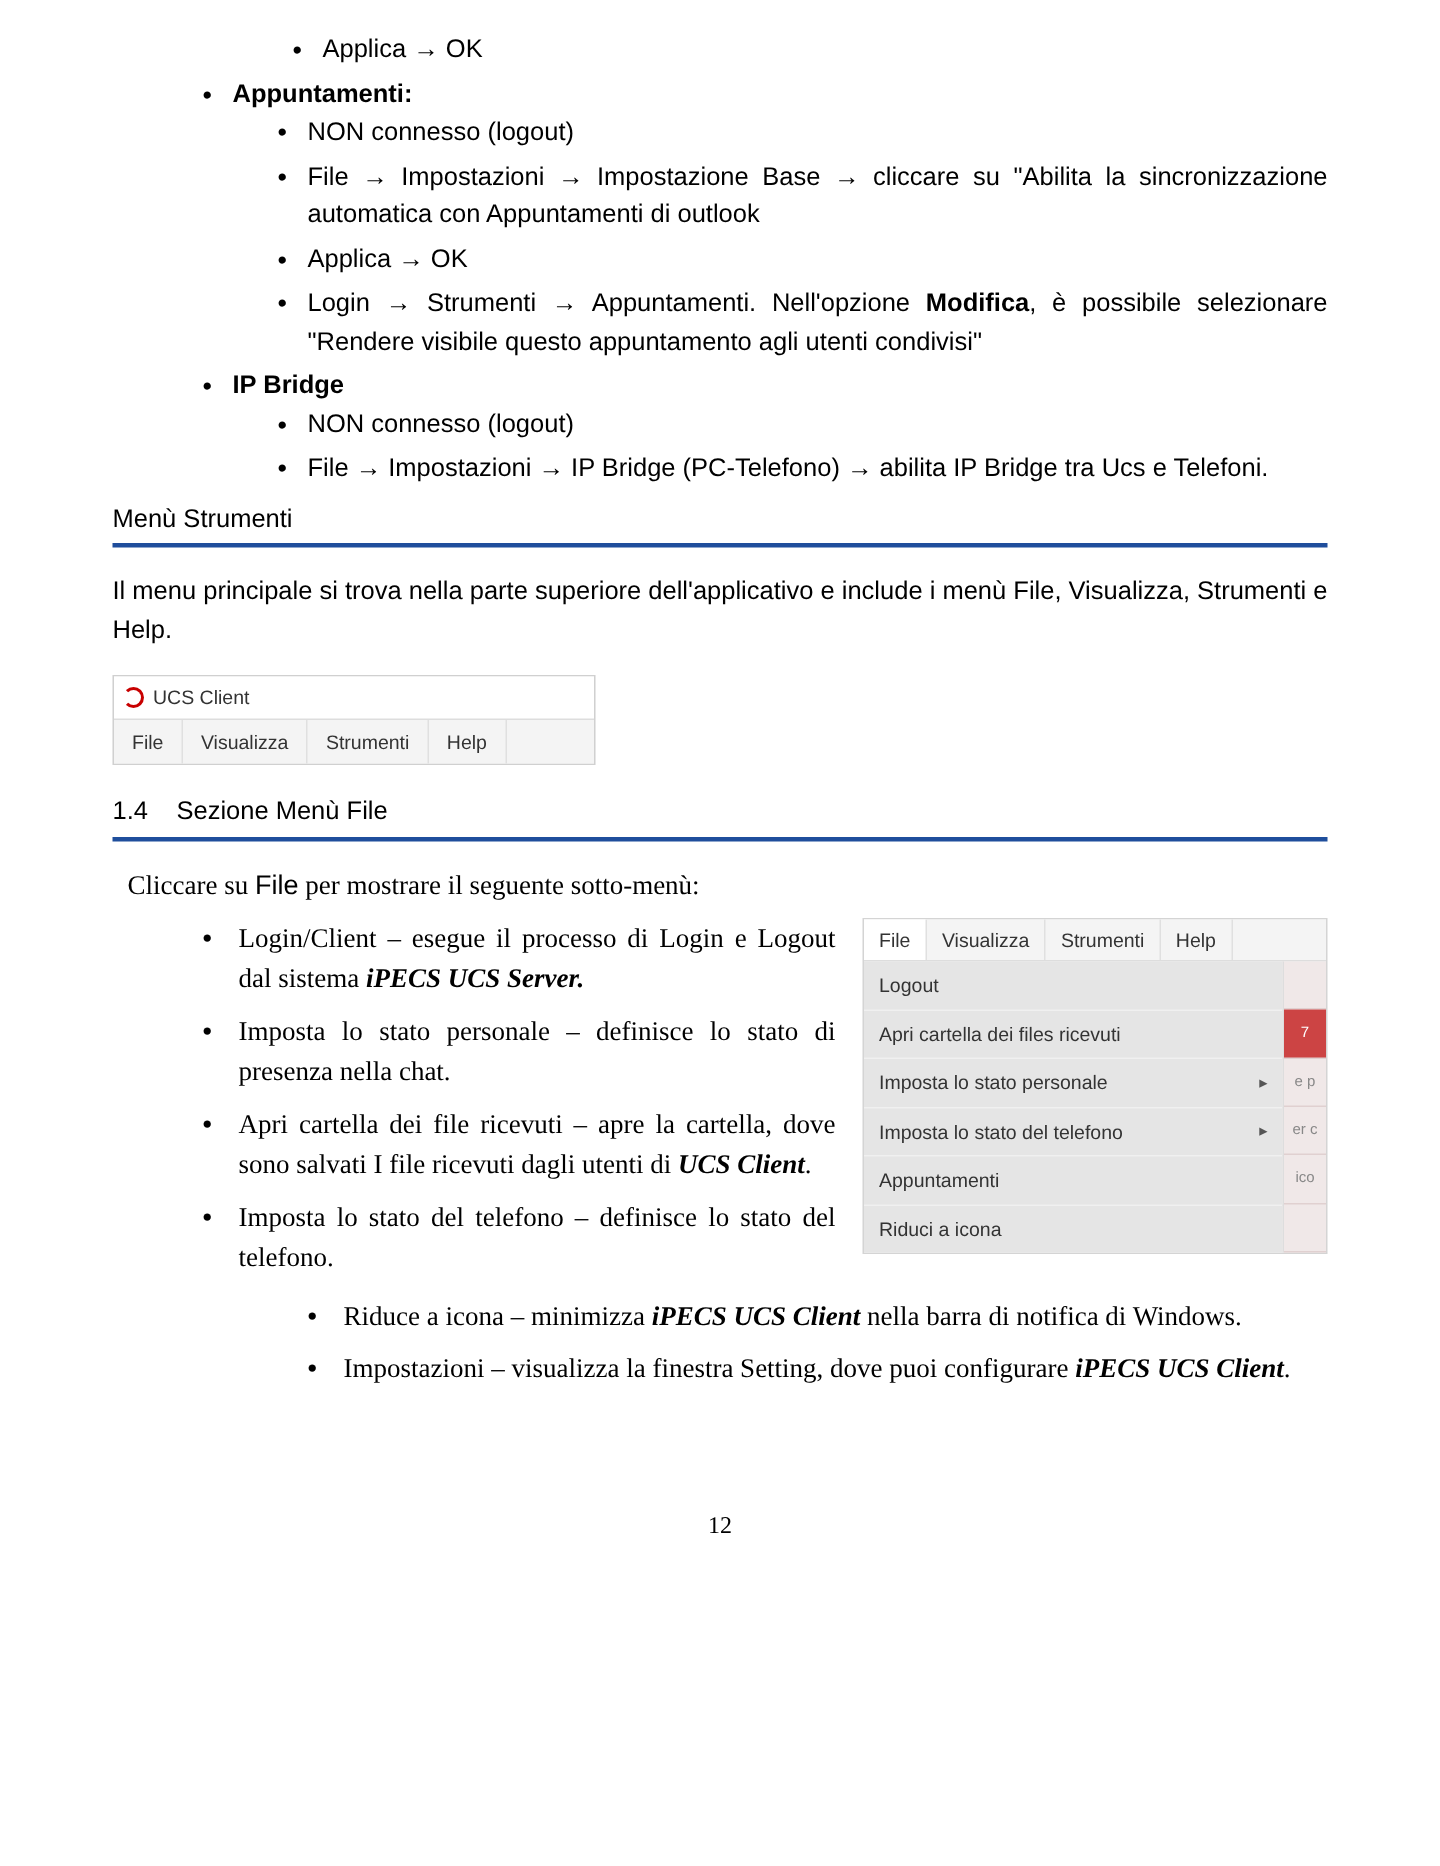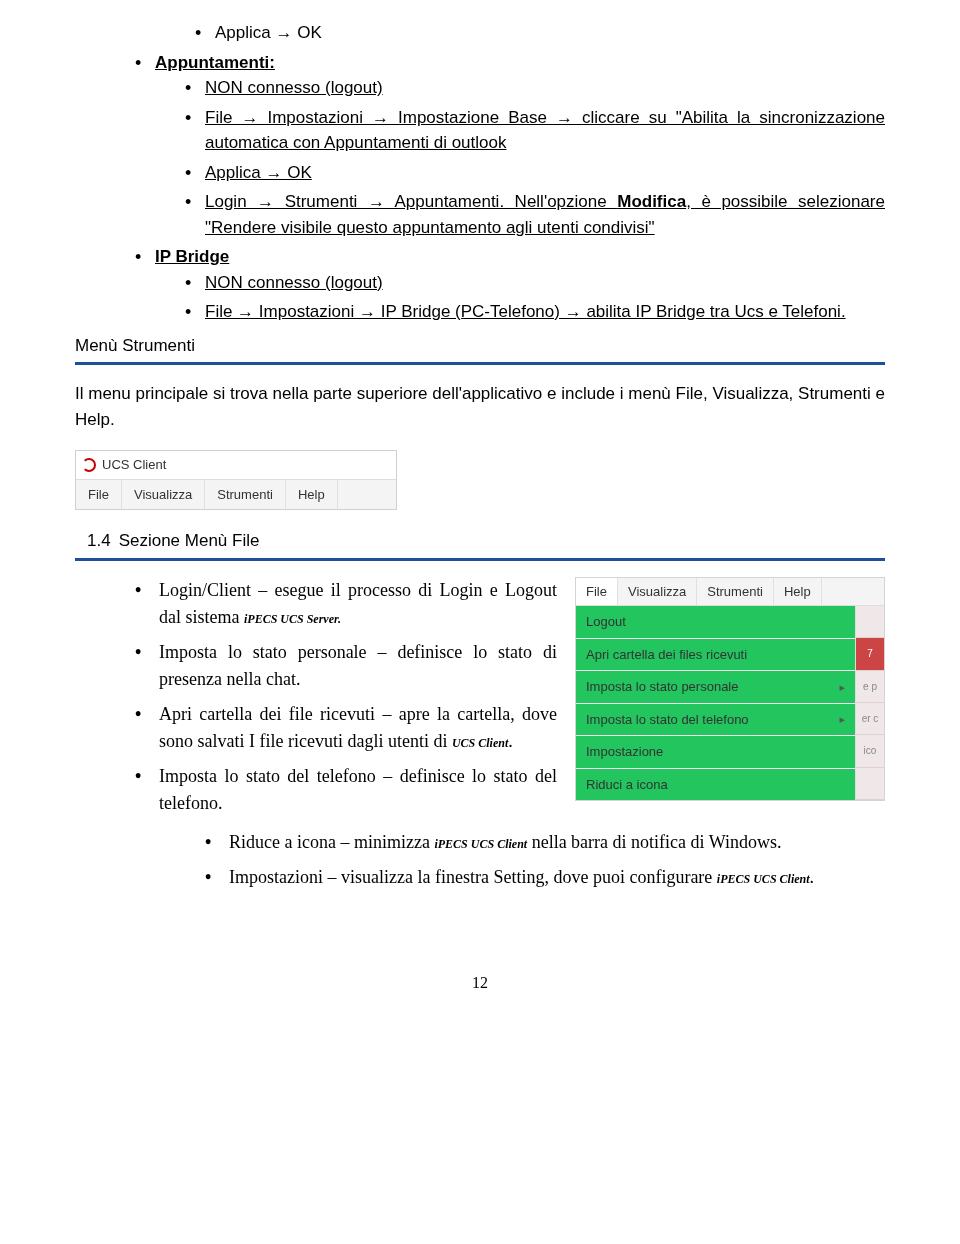--- a/index.html
+++ b/index.html
@@ -9,56 +9,56 @@
     margin: 0;
     padding: 0;
     background: #fff;
     color: #000;
   }
   .page {
     width: 810px;
     margin: 0 auto;
     padding: 20px 118px 40px 75px;
   }
-  ul.b2 { list-style: none; padding-left: 30px; margin: 0; text-decoration: underline; }
+  ul.b2 { list-style: none; padding-left: 30px; margin: 0; }
   ul.b2 > li { padding-left: 20px; position: relative; margin-bottom: 4px; }
   ul.b2 > li::before { content: "•"; position: absolute; left: 0; font-size: 18px; }
   ul.b3 { list-style: none; padding-left: 30px; margin: 0; }
   ul.b3 > li { padding-left: 20px; position: relative; margin-bottom: 4px; }
   ul.b3 > li::before { content: "•"; position: absolute; left: 0; font-size: 18px; }
   ul.disc { list-style: none; padding-left: 0; margin: 0; }
   ul.disc > li { padding-left: 24px; position: relative; margin-bottom: 8px; text-align: justify; }
   ul.disc > li::before { content: "•"; position: absolute; left: 0; font-size: 18px; font-weight: bold; }
   .bold { font-weight: bold; }
   .blue-underline { border-bottom: 3px solid #1F4E9C; margin-top: 4px; margin-bottom: 16px; }
   .section-title { font-size: 17px; margin-top: 8px; }
   .section-num { font-size: 17px; }
   .para { text-align: justify; margin: 14px 0 18px 0; }
   .serif { font-family: "Times New Roman", Times, serif; font-size: 18px; }
-  .serif-i { font-family: "Times New Roman", Times, serif; font-style: italic; font-weight: bold; font-size: 12px; }
+  .serif-i { font-family: "Times New Roman", Times, serif; font-style: italic; font-weight: bold; font-size: 18px; }
   .pagenum { text-align: center; font-family: "Times New Roman", Times, serif; font-size: 16px; margin-top: 80px; }
 
   
   .ucs1 { width: 320px; border: 1px solid #d0d0d0; background: #fafafa; margin: 6px 0 18px 0; }
   .ucs1-title { display: flex; align-items: center; padding: 4px 6px; background: #fff; border-bottom: 1px solid #ddd; font-size: 13px; color: #333; }
   .ucs1-title .swirl { width: 14px; height: 14px; border: 2px solid #c80000; border-radius: 50%; border-left-color: transparent; margin-right: 6px; box-sizing: border-box; }
   .ucs1-menu { display: flex; font-size: 13px; color: #333; background: #f4f4f4; }
   .ucs1-menu span { padding: 5px 12px; border-right: 1px solid #e0e0e0; }
 
   
   .sec14-row { display: flex; gap: 18px; align-items: flex-start; }
   .sec14-left { flex: 1; }
   .sec14-right { width: 310px; }
 
   .dd-wrap { border: 1px solid #d4d4d4; font-size: 13px; color: #333; background: #fff; }
   .dd-top { display: flex; background: #f4f4f4; border-bottom: 1px solid #ddd; }
   .dd-top span { padding: 4px 10px; border-right: 1px solid #e0e0e0; }
   .dd-top span.active { background: #fff; }
   .dd-body { display: flex; }
-  .dd-list { flex: 1; background: #22c55e; }
+  .dd-list { flex: 1; background: #e5e5e5; }
   .dd-list div { padding: 6px 10px; border-bottom: 1px solid #f0f0f0; display: flex; justify-content: space-between; align-items: center; }
   .dd-list div:last-child { border-bottom: none; text-align: right; }
   .dd-side { width: 28px; background: #f0e8e8; border-left: 1px solid #ddd; font-size: 10px; color: #888; display: flex; flex-direction: column; }
   .dd-side .slot { flex: 1; display: flex; align-items: center; justify-content: center; border-bottom: 1px solid #e0d0d0; }
   .dd-side .slot.red { background: #c44; color: #fff; }
   .arrow { font-size: 11px; color: #555; }
 
   .cliccare { margin: 10px 0 8px 10px; }
   .sec14-left ul.disc { margin-left: 60px; }
 </style>
@@ -98,26 +98,29 @@
       <span>UCS Client</span>
     </div>
     <div class="ucs1-menu">
       <span>File</span>
       <span>Visualizza</span>
       <span>Strumenti</span>
       <span>Help</span>
     </div>
   </div>
 
-  <div style="display:flex; align-items:baseline; gap:8px;margin-left:12px;">
+  <div style="display:flex; align-items:baseline; gap:19px;">
     <span class="section-num">1.4</span>
     <span>Sezione Menù File</span>
   </div>
   <div class="blue-underline"></div>
 
+  <div class="serif cliccare">
+    <span>Cliccare su </span><span style="font-family:Arial">File</span><span> per mostrare il seguente sotto-menù:</span>
+  </div>
 
   <div class="sec14-row">
     <div class="sec14-left">
       <ul class="disc serif">
         <li><span>Login/Client – esegue il processo di Login e Logout dal sistema </span><span class="serif-i">iPECS UCS Server.</span></li>
         <li><span>Imposta lo stato personale – definisce lo stato di presenza nella chat.</span></li>
         <li><span>Apri cartella dei file ricevuti – apre la cartella, dove sono salvati I file ricevuti dagli utenti di </span><span class="serif-i">UCS Client</span><span>.</span></li>
         <li><span>Imposta lo stato del telefono – definisce lo stato del telefono.</span></li>
       </ul>
     </div>
@@ -139,21 +142,21 @@
               </div>
             <div>
                 <span>Imposta lo stato personale</span>
                 <span class="arrow">▸</span>
               </div>
             <div>
                 <span>Imposta lo stato del telefono</span>
                 <span class="arrow">▸</span>
               </div>
             <div>
-                <span>Impostazione</span>
+                <span>Appuntamenti</span>
               </div>
             <div>
                 <span>Riduci a icona</span>
               </div>
           </div>
           <div class="dd-side">
             <div class="slot">
                 <span></span>
               </div>
             <div class="slot red">

